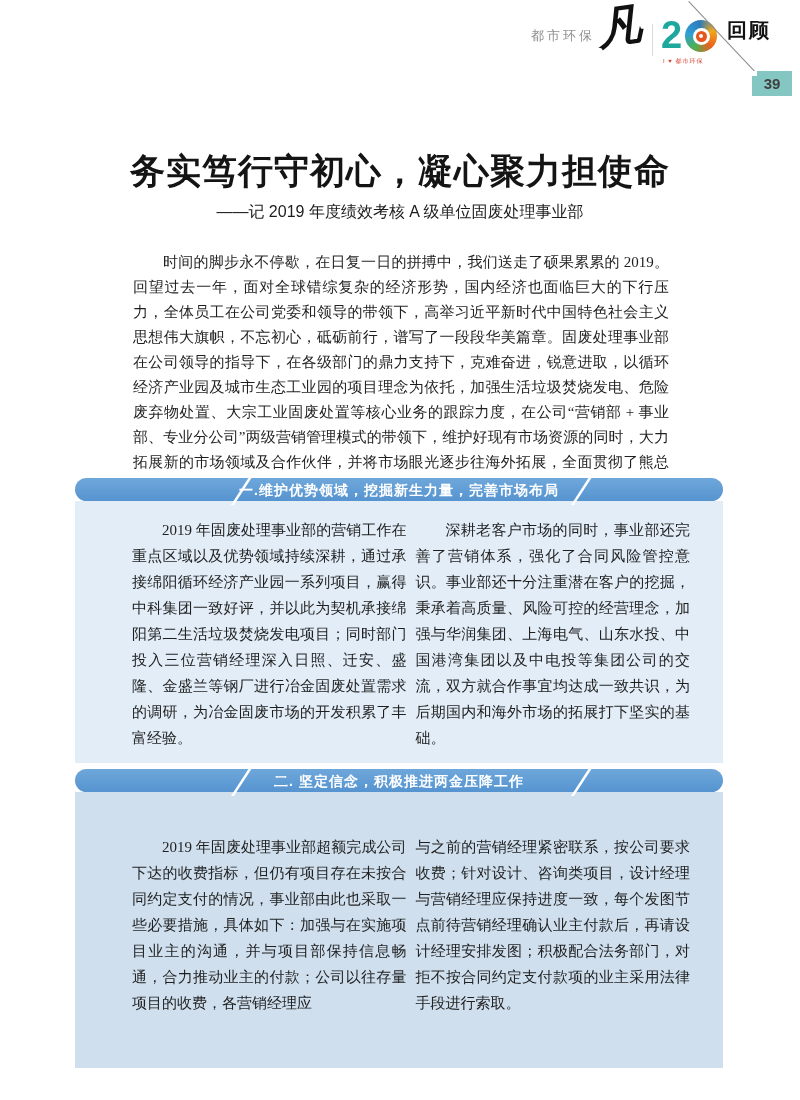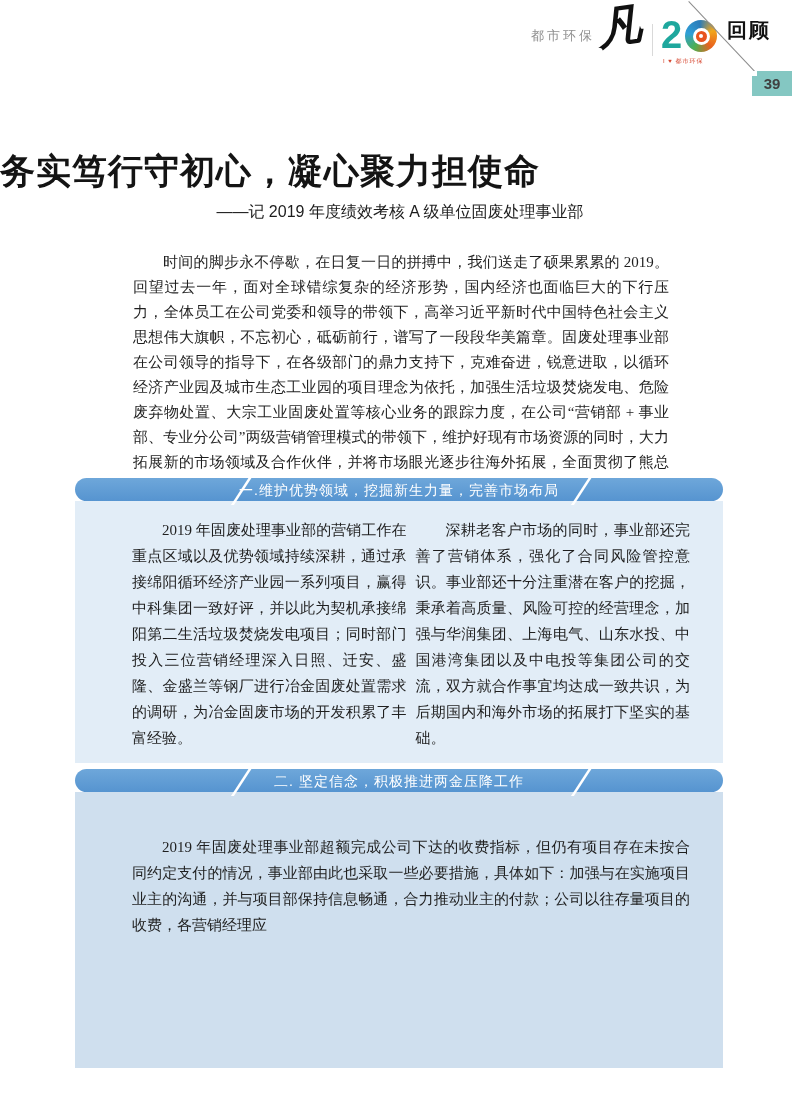--- a/index.html
+++ b/index.html
@@ -28,39 +28,39 @@
   .diag{position:absolute;left:689px;top:1px;width:98px;height:0;
         border-top:1.5px solid #8c8c8c;transform:rotate(46.7deg);transform-origin:0 0;}
   .huigu{position:absolute;left:727px;top:17px;font-size:20px;font-weight:bold;color:#111;
          font-family:Liberation Sans, sans-serif;letter-spacing:2px;}
   .pagebox{position:absolute;left:752px;top:71px;width:40px;height:25px;background:#84c7c2;
            color:#404040;font-family:"Liberation Sans",sans-serif;font-size:15px;font-weight:bold;
            text-align:center;line-height:25px;}
   .pagebox::before{content:"";position:absolute;left:0;top:0;width:5px;height:5px;background:#fff;}
 
   
-  .title{position:absolute;left:0;top:148px;width:800px;margin:0;text-align:left;
+  .title{position:absolute;left:0;top:148px;width:800px;margin:0;text-align:center;
          font-family:"Liberation Sans",sans-serif;font-size:35px;font-weight:800;
          color:#141414;letter-spacing:1px;}
   .subtitle{position:absolute;left:0;top:202px;width:800px;text-align:center;
             font-family:"Liberation Sans",sans-serif;font-size:16px;color:#1c1c1c;}
 
   
   .intro{position:absolute;left:133px;top:250px;width:536px;margin:0;
          font-size:15px;line-height:25px;text-align:justify;text-indent:2em;color:#1f1f1f;}
 
   
   .sec{position:absolute;left:75px;width:648px;}
   .sec1{top:478px;}
   .sec2{top:769px;}
   .banner{position:relative;height:23px;border-radius:12px;
           background:linear-gradient(#6ea7da,#5694d0);
           text-align:center;line-height:23px;}
   .banner-text{color:#fff;font-family:"Liberation Sans",sans-serif;font-size:14px;
-               font-weight:400;letter-spacing:1px;margin-top:48px;}
+               font-weight:700;letter-spacing:1px;margin-top:48px;}
   .slash{position:absolute;top:-4px;width:2.5px;height:31px;background:#fff;
          transform:skewX(-33deg);}
   .slash-left{left:166px;}
   .slash-right{right:140px;}
   .box{display:flex;gap:9px;box-sizing:border-box;padding:16px 33px 0 57px;}
   .box1{height:262px;background:#e2edf7;}
   .box2{height:283px;background:#cfdfee;padding-top:42px;}
   .col{flex:1;margin:0;font-size:15px;line-height:26px;text-align:justify;color:#1f1f1f;}
   .indent{text-indent:2em;}
 </style>
@@ -109,16 +109,17 @@
   </section>
 
   <section class="sec sec2">
     <div class="banner">
       <span class="slash slash-left"></span>
       <span class="banner-text">二. 坚定信念，积极推进两金压降工作</span>
       <span class="slash slash-right"></span>
     </div>
     <div class="box box2">
       <p class="col indent">2019 年固废处理事业部超额完成公司下达的收费指标，但仍有项目存在未按合同约定支付的情况，事业部由此也采取一些必要措施，具体如下：加强与在实施项目业主的沟通，并与项目部保持信息畅通，合力推动业主的付款；公司以往存量项目的收费，各营销经理应</p>
+      <p class="col">与之前的营销经理紧密联系，按公司要求收费；针对设计、咨询类项目，设计经理与营销经理应保持进度一致，每个发图节点前待营销经理确认业主付款后，再请设计经理安排发图；积极配合法务部门，对拒不按合同约定支付款项的业主采用法律手段进行索取。</p>
     </div>
   </section>
 
 </div>
 
 </body></html>

